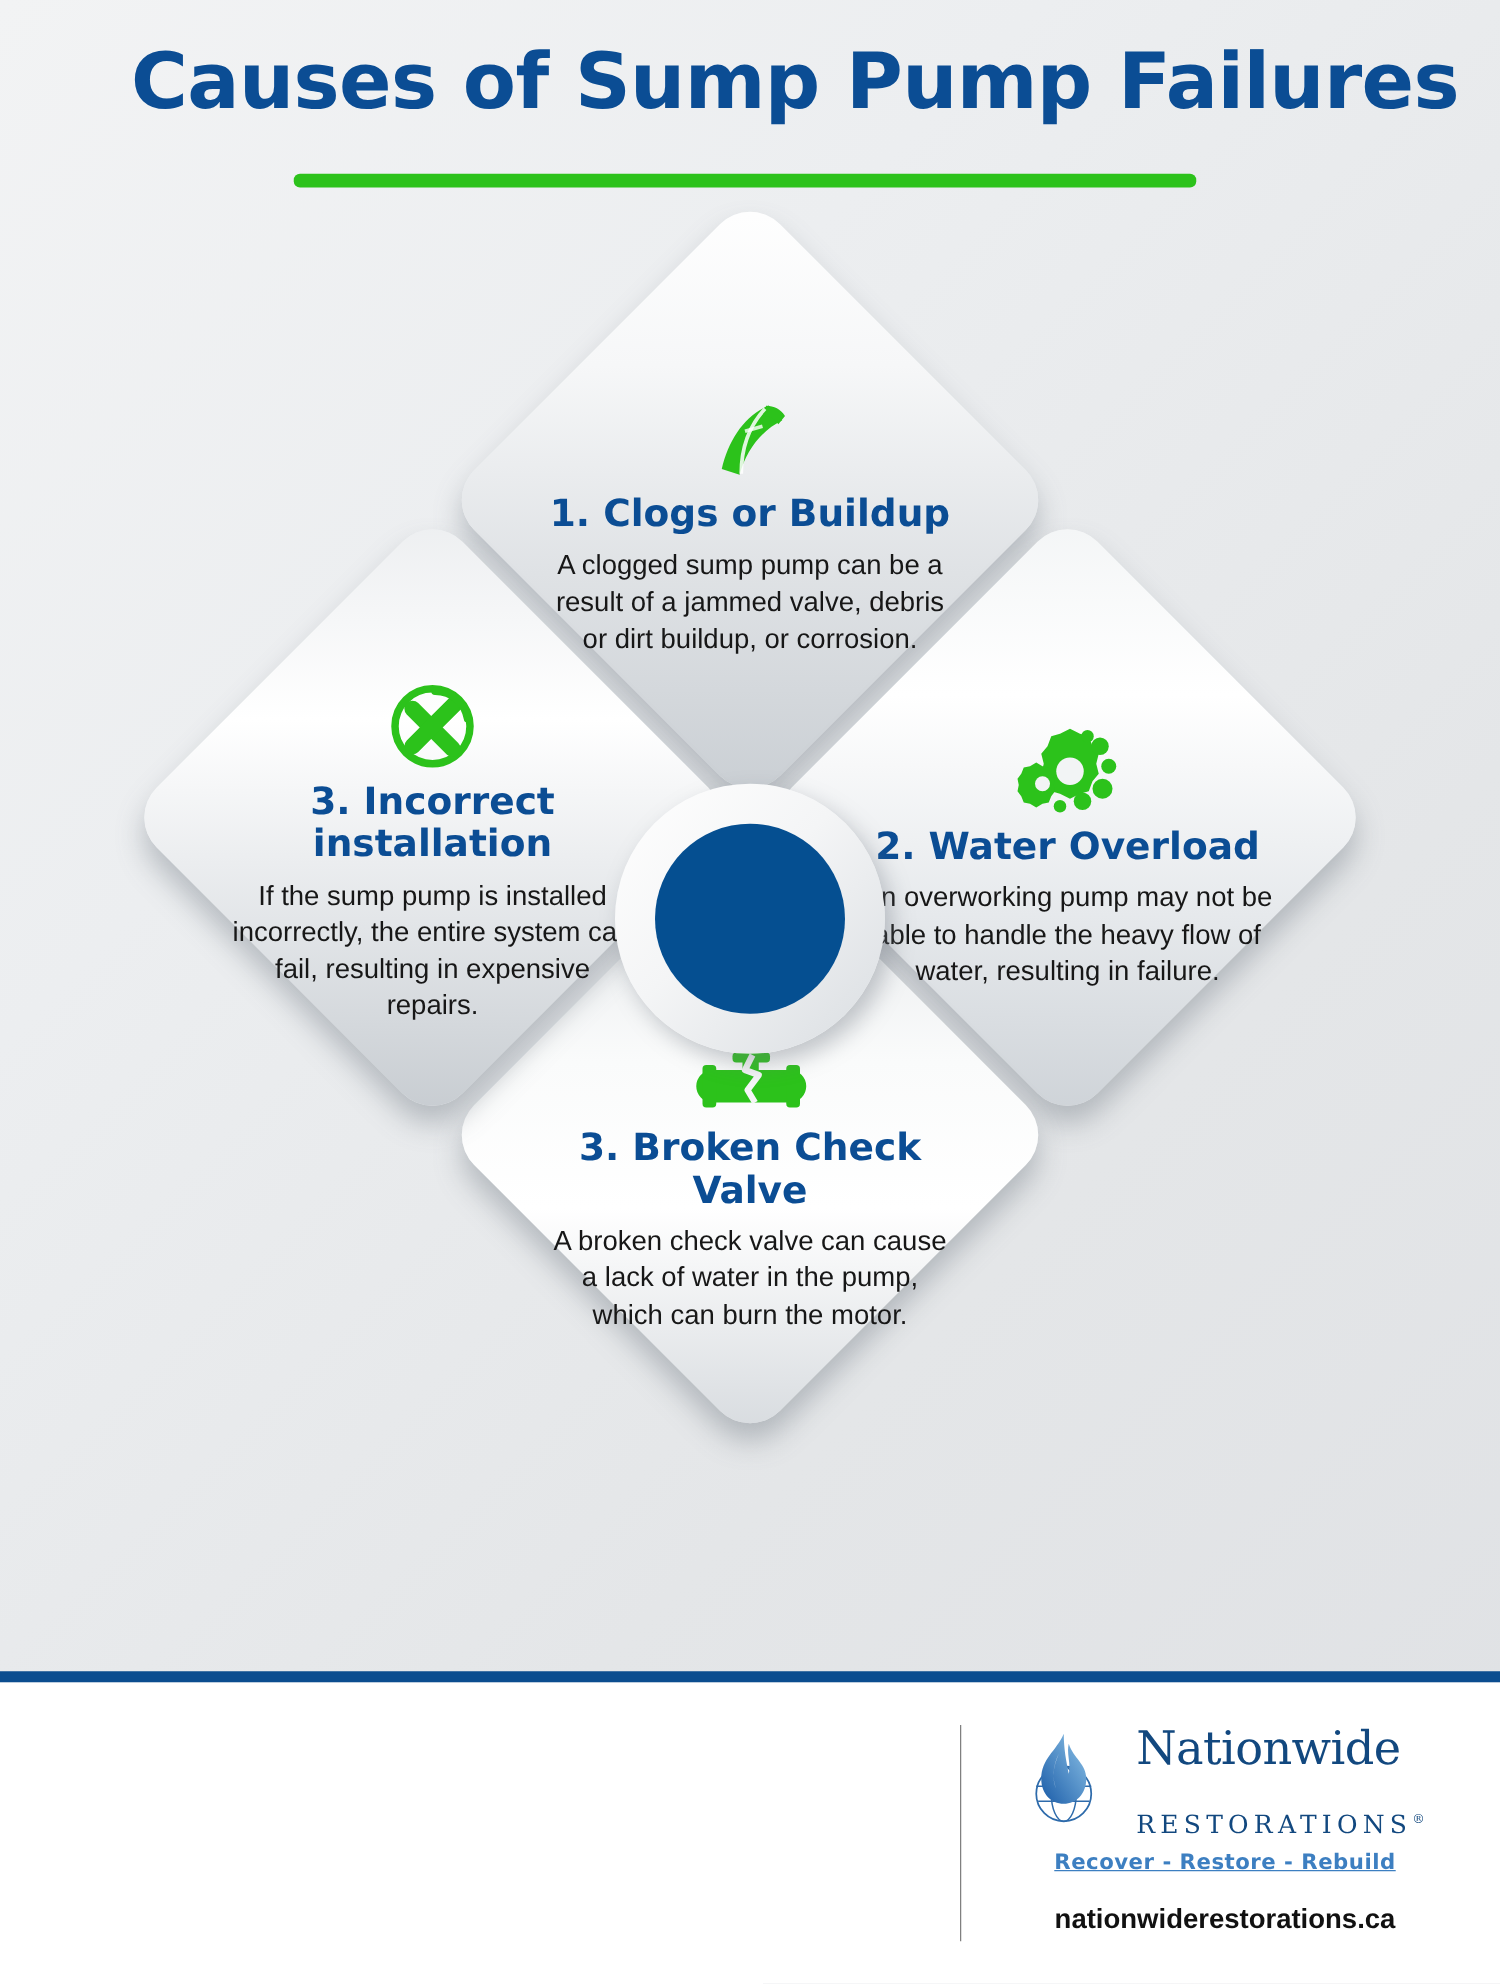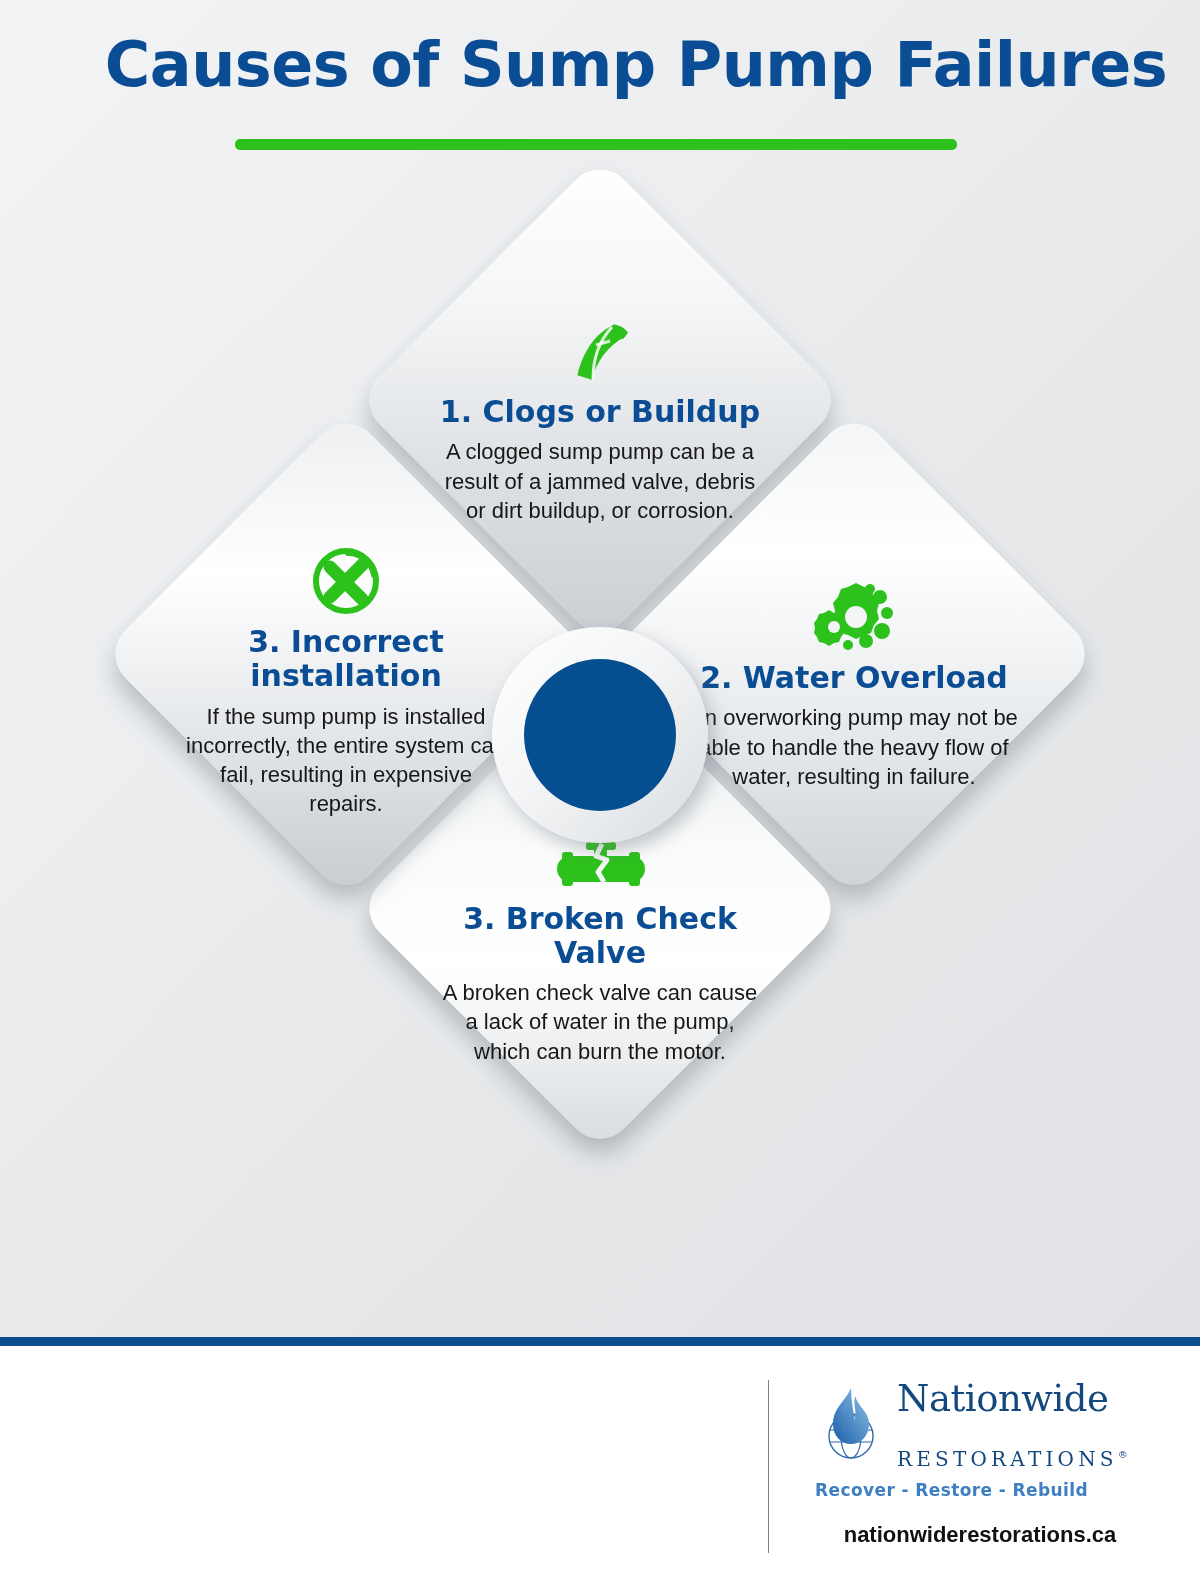--- a/index.html
+++ b/index.html
@@ -85,35 +85,35 @@
 
   
   .footer-bar{position:absolute;left:0;top:1337px;width:1200px;height:9px;background:#0b4d8f;}
   .footer{position:absolute;left:0;top:1346px;width:1200px;height:241px;background:#ffffff;}
   .footer-divider{position:absolute;left:768px;top:34px;width:1px;height:173px;background:#808080;}
   .footer-text{
     position:absolute;left:60px;top:60px;width:680px;
     font-size:25px;line-height:1.34;color:#111111;
   }
   .brand{position:absolute;left:815px;top:34px;width:330px;}
-  .brand-row{display:flex;align-items:center;gap:10px;}
+  .brand-row{display:flex;align-items:center;gap:22px;}
   .brand-words{display:flex;flex-direction:column;line-height:1;}
   .brand-name{
     font-family:"DejaVu Serif", serif;
     font-size:37px;color:#12487f;letter-spacing:-0.5px;
   }
   .brand-sub{
     font-family:"DejaVu Serif", serif;
     font-size:20px;color:#12487f;letter-spacing:4.2px;position:relative;margin-top:32px;
   }
   .brand-reg{font-size:10px;vertical-align:super;letter-spacing:0;}
   .brand-tag{
-    margin-top:11px;width:100%;
+    margin-top:11px;text-align:center;width:100%;
     font-family:"DejaVu Sans", sans-serif;
-    font-size:17px;font-weight:bold;color:#3d7fc1;letter-spacing:.4px;
+    font-size:17px;font-weight:bold;color:#3d7fc1;letter-spacing:.4px;text-decoration:underline;
   }
   .brand-url{
     margin-top:22px;text-align:center;width:100%;
     font-size:22px;color:#111111;font-weight:bold;
   }
 </style>
 </head>
 <body>
 
 <div class="header">

